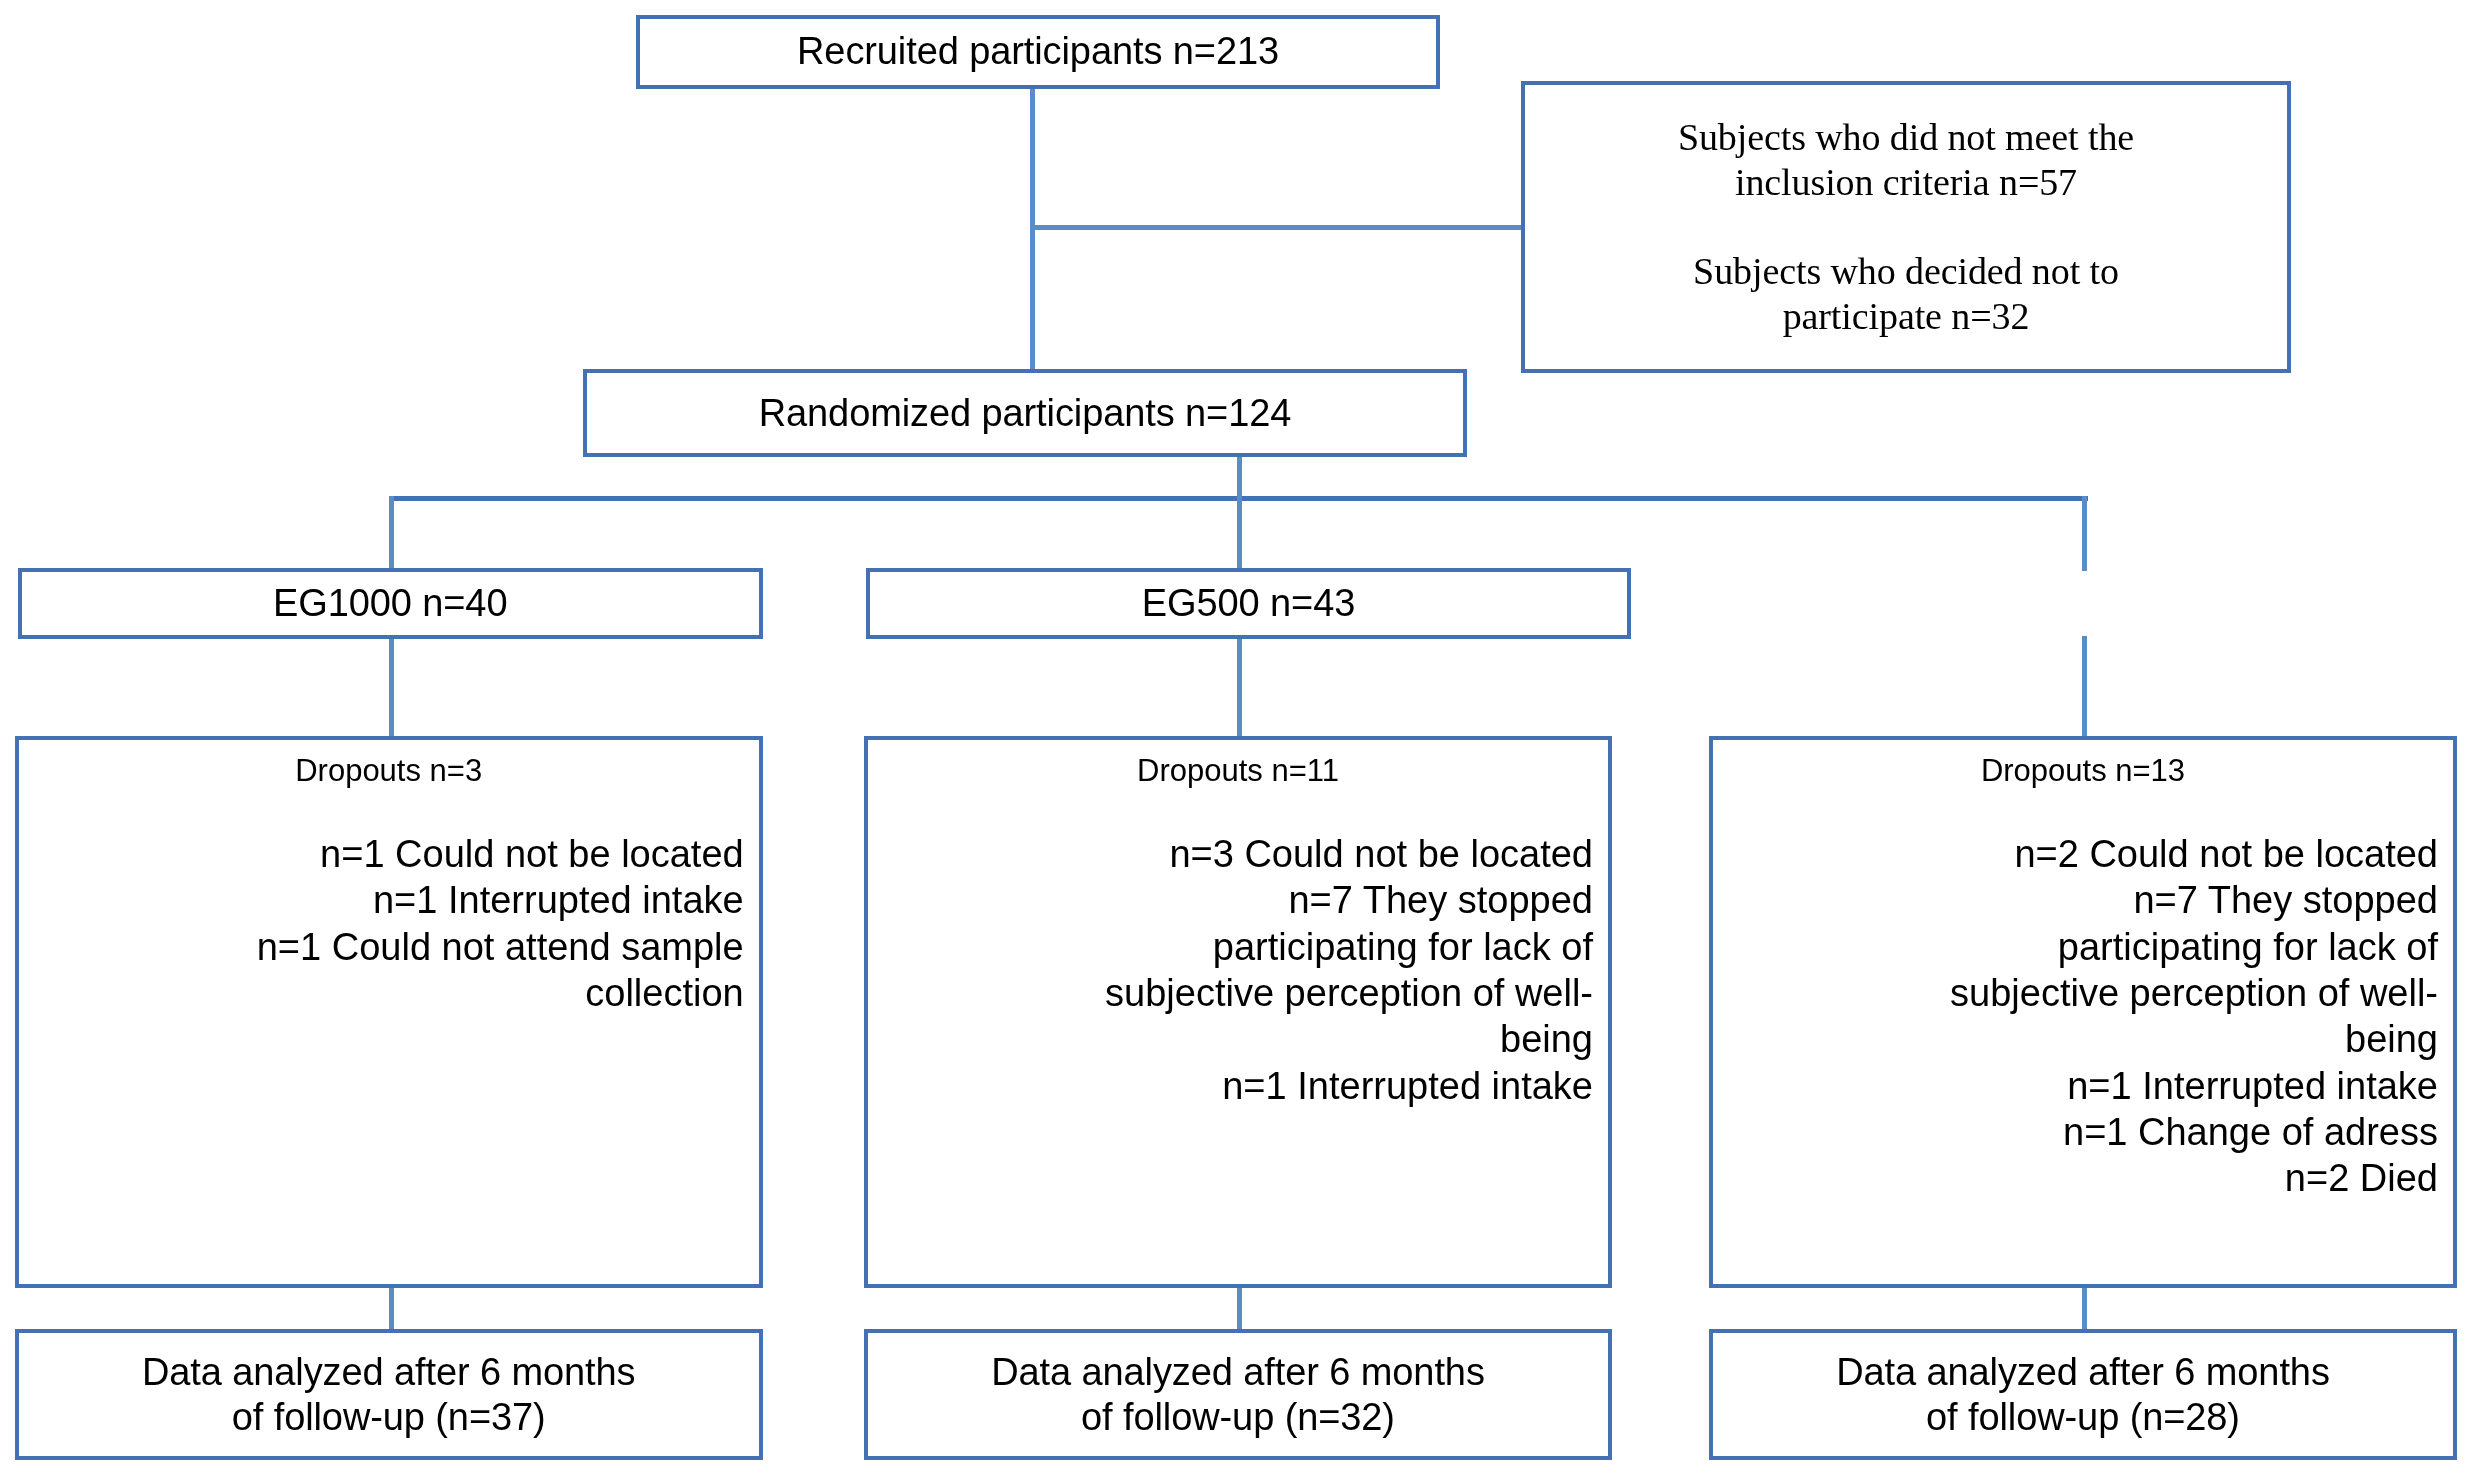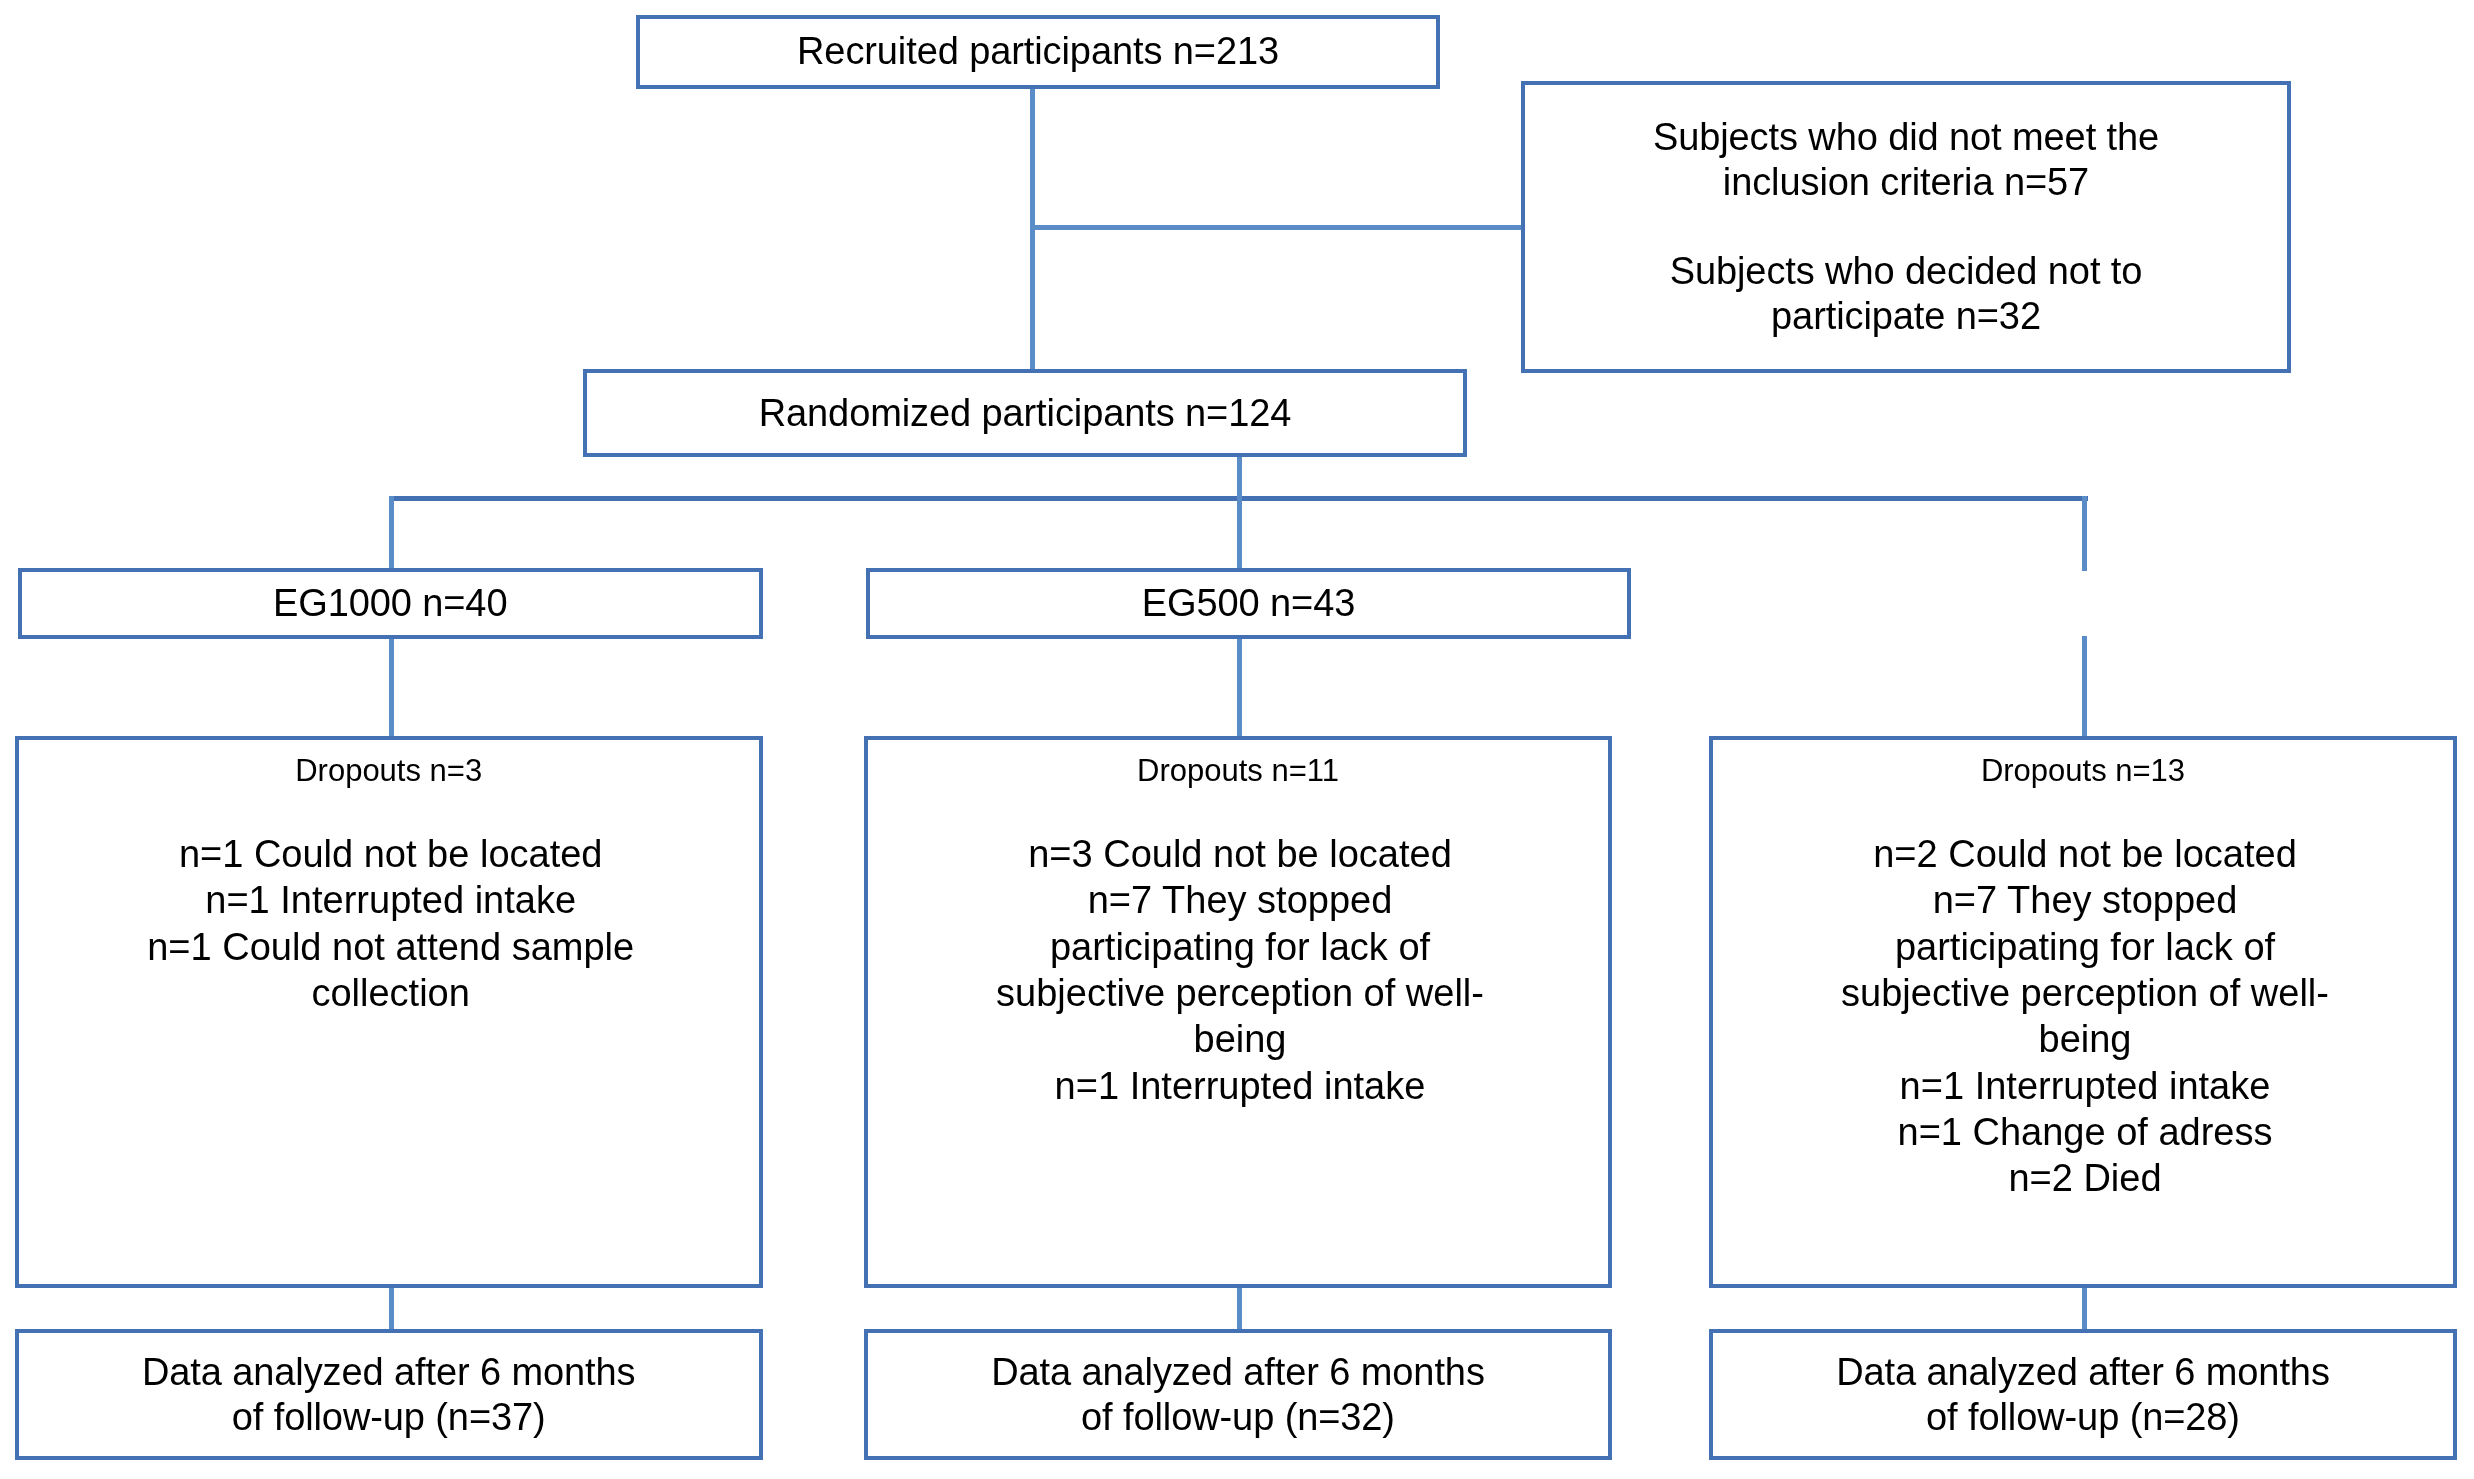--- a/index.html
+++ b/index.html
@@ -42,21 +42,21 @@
   }
   .title-line {
     font-size: 31px;
     text-align: center;
     line-height: 1.18;
     padding-top: 13.3px;
   }
   .body-lines {
     font-size: 38px;
     line-height: 1.22;
-    text-align: center;
+    text-align: right;
     white-space: pre-line;
     padding-left: 19px;
     padding-right: 15px;
     padding-top: 41px;
   }
   .conn {
     position: absolute;
     background: #5a8cc8;
     z-index: 1;
   }
@@ -86,21 +86,21 @@
   <div class="conn v" style="left:2082px; top:636px; height:102px;"></div>
 
   <div class="conn v" style="left:389px; top:1287px; height:46px;"></div>
   <div class="conn v" style="left:1237px; top:1287px; height:46px;"></div>
   <div class="conn v" style="left:2082px; top:1287px; height:46px;"></div>
 
   <div class="node center" style="left:636px; top:14.7px; width:804px; height:74px;">
     <div class="node-text">Recruited participants n=213</div>
   </div>
 
-  <div class="node center" style="left:1521px; top:81px; width:770px; height:292px; padding:13px 16px;">
+  <div class="node center" style="left:1521px; top:81px; width:770px; height:292px; padding:13px 16px;font-family:Liberation Serif, serif;">
     <div class="node-text" style="text-align:center;">Subjects who did not meet the
 inclusion criteria n=57
 
 Subjects who decided not to
 participate n=32</div>
   </div>
 
   <div class="node center" style="left:583px; top:369px; width:884px; height:88px;">
     <div class="node-text">Randomized participants n=124</div>
   </div>

